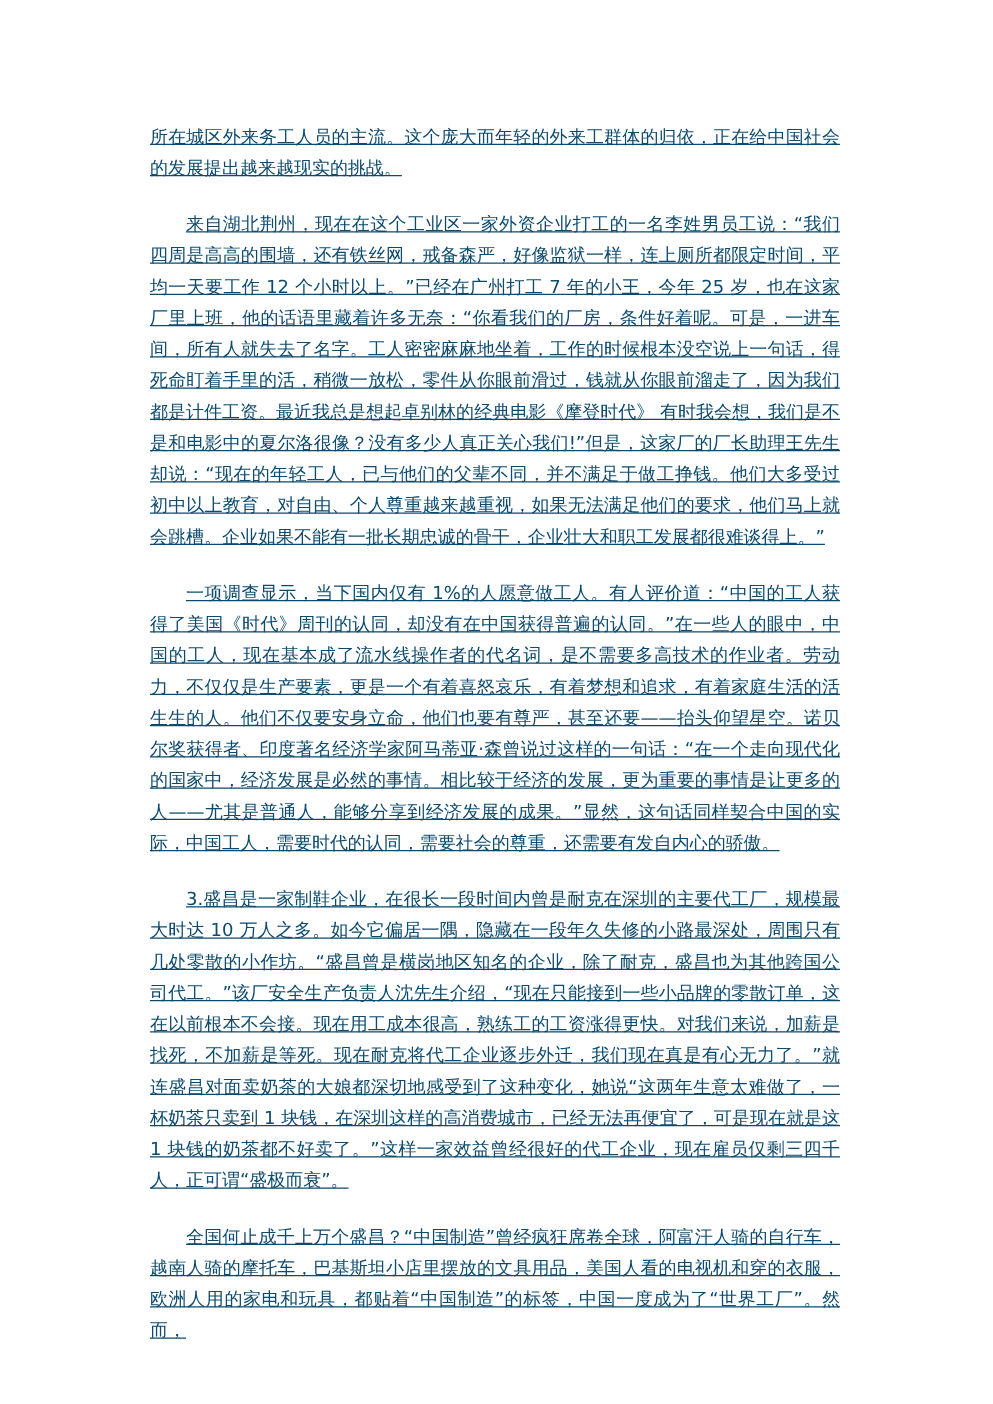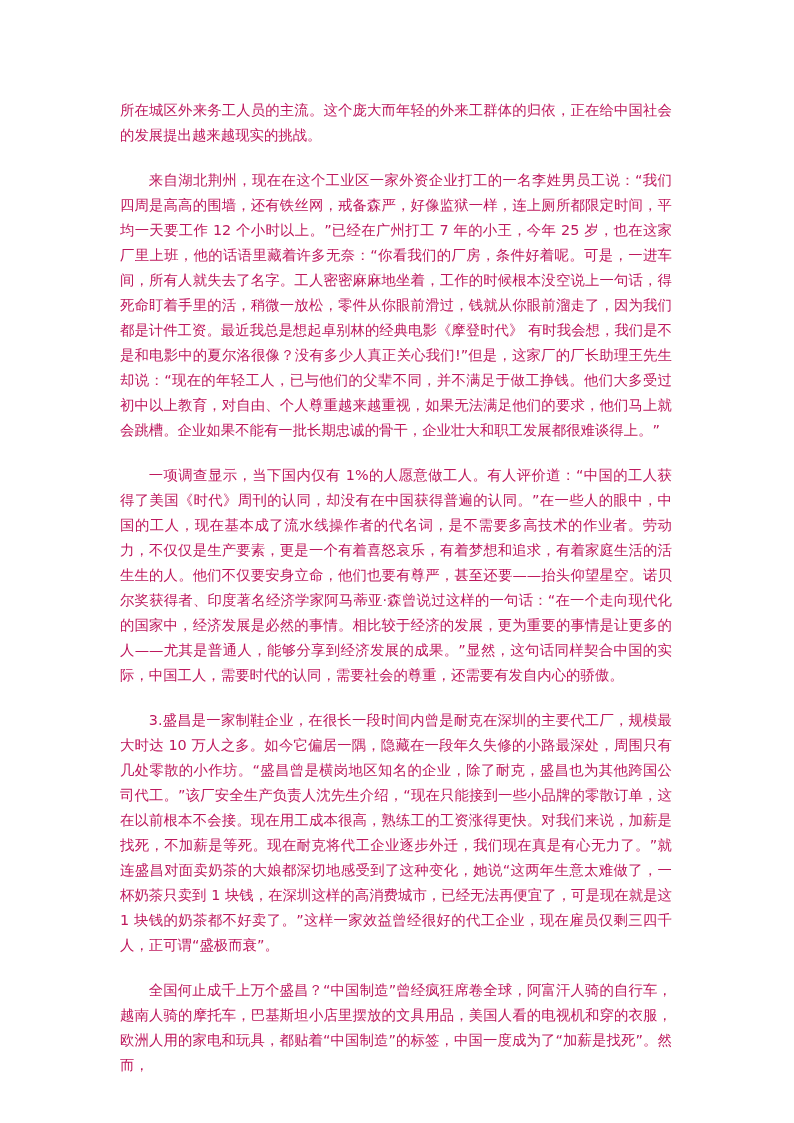--- a/index.html
+++ b/index.html
@@ -5,29 +5,30 @@
   html, body { margin: 0; padding: 0; background: #ffffff; }
   body { width: 794px; height: 1123px; position: relative; overflow: hidden; }
   .page {
     position: absolute;
     left: 120px;
     top: 98px;
     width: 552px;
     font-family: "DejaVu Sans", sans-serif;
     font-size: 14.4px;
     line-height: 25px;
-    color: #be185d;
+    color: #0c4a6e;
     text-align: justify;
     text-justify: inter-character;
+    text-decoration: underline;
   }
   .para { margin: 0 0 20px 0; }
   .para.indent { text-indent: 2em; }
 </style>
 </head>
 <body>
 
 <div class="page">
   <p class="para">所在城区外来务工人员的主流。这个庞大而年轻的外来工群体的归依，正在给中国社会的发展提出越来越现实的挑战。</p>
   <p class="para indent">来自湖北荆州，现在在这个工业区一家外资企业打工的一名李姓男员工说：“我们四周是高高的围墙，还有铁丝网，戒备森严，好像监狱一样，连上厕所都限定时间，平均一天要工作 12 个小时以上。”已经在广州打工 7 年的小王，今年 25 岁，也在这家厂里上班，他的话语里藏着许多无奈：“你看我们的厂房，条件好着呢。可是，一进车间，所有人就失去了名字。工人密密麻麻地坐着，工作的时候根本没空说上一句话，得死命盯着手里的活，稍微一放松，零件从你眼前滑过，钱就从你眼前溜走了，因为我们都是计件工资。最近我总是想起卓别林的经典电影《摩登时代》 有时我会想，我们是不是和电影中的夏尔洛很像？没有多少人真正关心我们!”但是，这家厂的厂长助理王先生却说：“现在的年轻工人，已与他们的父辈不同，并不满足于做工挣钱。他们大多受过初中以上教育，对自由、个人尊重越来越重视，如果无法满足他们的要求，他们马上就会跳槽。企业如果不能有一批长期忠诚的骨干，企业壮大和职工发展都很难谈得上。”</p>
   <p class="para indent">一项调查显示，当下国内仅有 1%的人愿意做工人。有人评价道：“中国的工人获得了美国《时代》周刊的认同，却没有在中国获得普遍的认同。”在一些人的眼中，中国的工人，现在基本成了流水线操作者的代名词，是不需要多高技术的作业者。劳动力，不仅仅是生产要素，更是一个有着喜怒哀乐，有着梦想和追求，有着家庭生活的活生生的人。他们不仅要安身立命，他们也要有尊严，甚至还要——抬头仰望星空。诺贝尔奖获得者、印度著名经济学家阿马蒂亚·森曾说过这样的一句话：“在一个走向现代化的国家中，经济发展是必然的事情。相比较于经济的发展，更为重要的事情是让更多的人——尤其是普通人，能够分享到经济发展的成果。”显然，这句话同样契合中国的实际，中国工人，需要时代的认同，需要社会的尊重，还需要有发自内心的骄傲。</p>
   <p class="para indent">3.盛昌是一家制鞋企业，在很长一段时间内曾是耐克在深圳的主要代工厂，规模最大时达 10 万人之多。如今它偏居一隅，隐藏在一段年久失修的小路最深处，周围只有几处零散的小作坊。“盛昌曾是横岗地区知名的企业，除了耐克，盛昌也为其他跨国公司代工。”该厂安全生产负责人沈先生介绍，“现在只能接到一些小品牌的零散订单，这在以前根本不会接。现在用工成本很高，熟练工的工资涨得更快。对我们来说，加薪是找死，不加薪是等死。现在耐克将代工企业逐步外迁，我们现在真是有心无力了。”就连盛昌对面卖奶茶的大娘都深切地感受到了这种变化，她说“这两年生意太难做了，一杯奶茶只卖到 1 块钱，在深圳这样的高消费城市，已经无法再便宜了，可是现在就是这 1 块钱的奶茶都不好卖了。”这样一家效益曾经很好的代工企业，现在雇员仅剩三四千人，正可谓“盛极而衰”。</p>
-  <p class="para indent">全国何止成千上万个盛昌？“中国制造”曾经疯狂席卷全球，阿富汗人骑的自行车，越南人骑的摩托车，巴基斯坦小店里摆放的文具用品，美国人看的电视机和穿的衣服，欧洲人用的家电和玩具，都贴着“中国制造”的标签，中国一度成为了“加薪是找死”。然而，</p>
+  <p class="para indent">全国何止成千上万个盛昌？“中国制造”曾经疯狂席卷全球，阿富汗人骑的自行车，越南人骑的摩托车，巴基斯坦小店里摆放的文具用品，美国人看的电视机和穿的衣服，欧洲人用的家电和玩具，都贴着“中国制造”的标签，中国一度成为了“世界工厂”。然而，</p>
 </div>
 
 </body></html>

